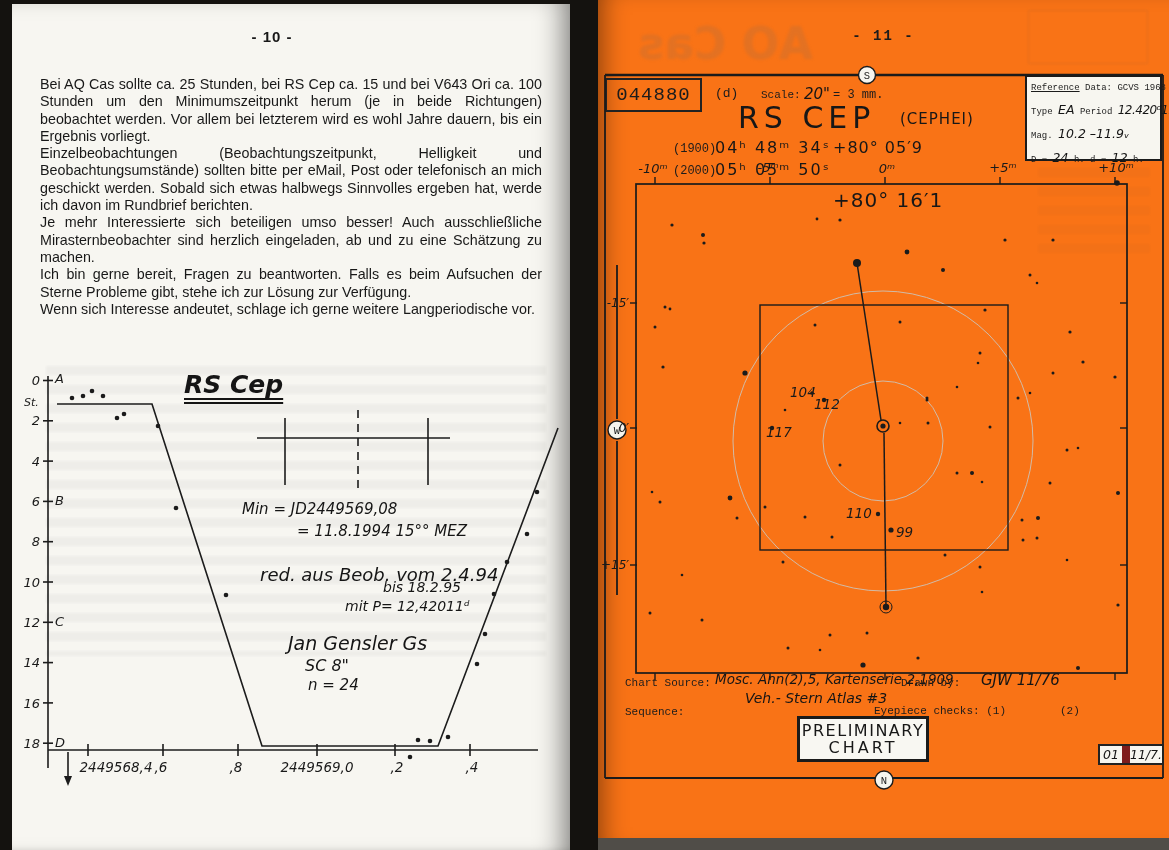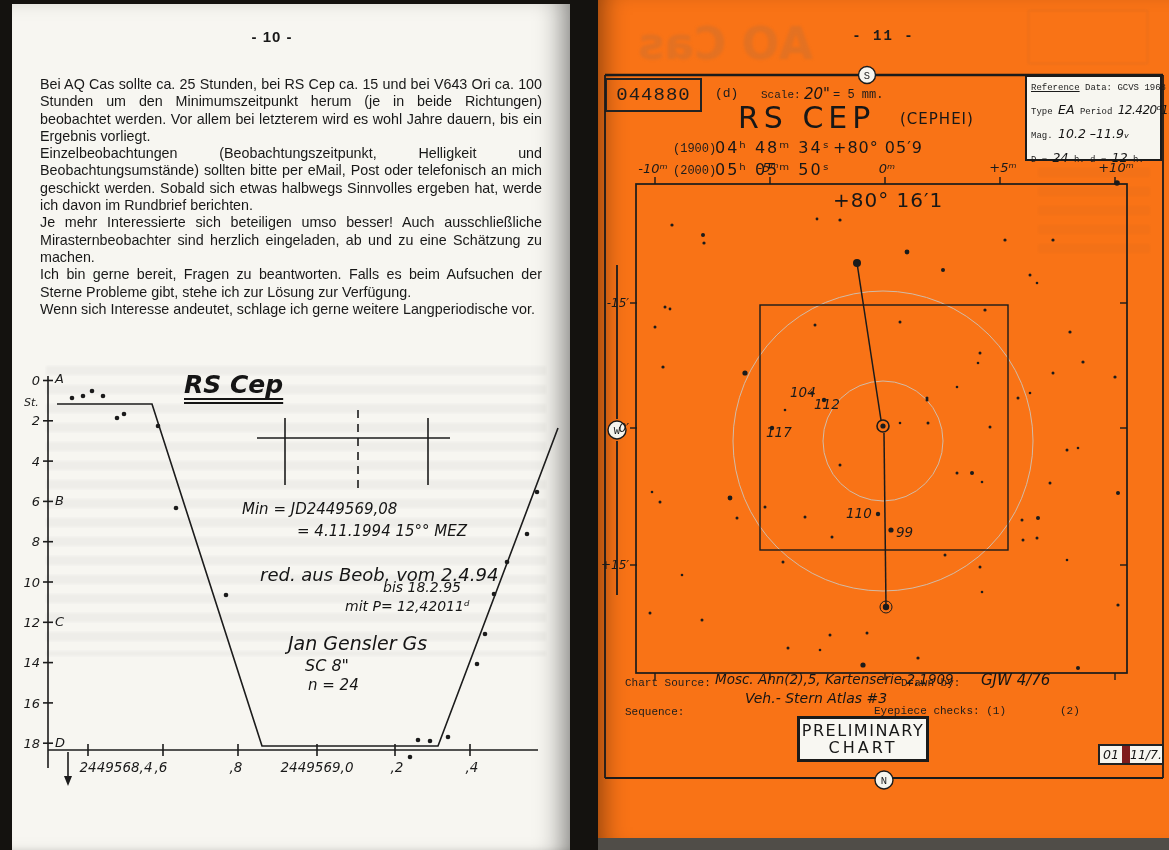--- a/index.html
+++ b/index.html
@@ -36,21 +36,21 @@
       <p style="margin:0">Bei AQ Cas sollte ca. 25 Stunden, bei RS Cep ca. 15 und bei V643 Ori ca. 100 Stunden um den Minimumszeitpunkt herum (je in beide Richtungen) beobachtet werden. Vor allem bei letzterem wird es wohl Jahre dauern, bis ein Ergebnis vorliegt.</p>
       <p style="margin:0">Einzelbeobachtungen (Beobachtungszeitpunkt, Helligkeit und Beobachtungsumstände) sollten bitte per eMail, Post oder telefonisch an mich geschickt werden. Sobald sich etwas halbwegs Sinnvolles ergeben hat, werde ich davon im Rundbrief berichten.</p>
       <p style="margin:0">Je mehr Interessierte sich beteiligen umso besser! Auch ausschließliche Mirasternbeobachter sind herzlich eingeladen, ab und zu eine Schätzung zu machen.</p>
       <p style="margin:0">Ich bin gerne bereit, Fragen zu beantworten. Falls es beim Aufsuchen der Sterne Probleme gibt, stehe ich zur Lösung zur Verfügung.</p>
       <p style="margin:0">Wenn sich Interesse andeutet, schlage ich gerne weitere Langperiodische vor.</p>
     </div>
 
     <div class="abs hw" style="left:172px;top:366px;font-size:25px;font-weight:bold;text-decoration:underline double;text-underline-offset:5px;">RS Cep</div>
 
     <div class="abs hw" style="left:230px;top:496px;font-size:15px;">Min = JD2449569,08</div>
-    <div class="abs hw" style="left:285px;top:518px;font-size:15px;">= 4.11.1994  15°° MEZ</div>
+    <div class="abs hw" style="left:285px;top:518px;font-size:15px;">= 11.8.1994  15°° MEZ</div>
     <div class="abs hw" style="left:248px;top:560px;font-size:18px;">red. aus Beob. vom 2.4.94</div>
     <div class="abs hw" style="left:371px;top:575px;font-size:14px;">bis 18.2.95</div>
     <div class="abs hw" style="left:333px;top:594px;font-size:14px;">mit P= 12,42011ᵈ</div>
     <div class="abs hw" style="left:276px;top:628px;font-size:19px;">Jan Gensler   Gs</div>
     <div class="abs hw" style="left:293px;top:652px;font-size:16px;">SC 8"</div>
     <div class="abs hw" style="left:296px;top:672px;font-size:15px;">n = 24</div>
 
     <svg class="abs" id="lc-svg" style="left:10px;top:352px;" width="545" height="450" viewBox="0 0 545 450">
       <g stroke="#1c1c1c" stroke-width="1.6" fill="none">
         <line x1="26" y1="20" x2="26" y2="412"></line>
@@ -146,21 +146,21 @@
                 color:rgba(110,108,100,.16);transform:scaleX(-1);filter:blur(1.5px);">AO Cas</div>
     <div class="abs ghost" style="left:430px;top:10px;width:118px;height:52px;border:1px solid rgba(80,80,80,.12);filter:blur(1px);"></div>
     <div class="abs ghost gline" style="left:440px;top:168px;width:112px;height:90px;opacity:.6;"></div>
 
     <div class="abs mono" style="left:0;top:28px;width:571px;text-align:center;font-size:14px;font-weight:bold;letter-spacing:2px;">- 11 -</div>
 
     <div class="abs cell mono" style="left:7px;top:78px;width:93px;height:30px;line-height:30px;text-align:center;font-size:19px;letter-spacing:1px;">044880</div>
     <span class="abs mono" style="left:117px;top:86px;font-size:13px;">(d)</span>
     <span class="abs mono" style="left:163px;top:89px;font-size:11px;">Scale:</span>
     <span class="abs hw" style="left:206px;top:85px;font-size:15px;">20"</span>
-    <span class="abs mono" style="left:235px;top:88px;font-size:12px;">= 5 mm.</span>
+    <span class="abs mono" style="left:235px;top:88px;font-size:12px;">= 3 mm.</span>
 
     <span class="abs hp" style="left:140px;top:100px;font-size:30px;letter-spacing:5px;">RS  CEP</span>
     <span class="abs hp" style="left:302px;top:110px;font-size:15px;letter-spacing:1px;">(CEPHEI)</span>
 
     <span class="abs mono" style="left:75px;top:142px;font-size:12px;">(1900)</span>
     <span class="abs hp" style="left:117px;top:138px;font-size:16px;letter-spacing:2px;">04ʰ 48ᵐ 34ˢ</span>
     <span class="abs hp" style="left:235px;top:138px;font-size:16px;letter-spacing:1px;">+80° 05′9</span>
     <span class="abs mono" style="left:75px;top:164px;font-size:12px;">(2000)</span>
     <span class="abs hp" style="left:117px;top:160px;font-size:16px;letter-spacing:2px;">05ʰ 05ᵐ 50ˢ</span>
     <span class="abs hp" style="left:235px;top:160px;font-size:20px;letter-spacing:1px;margin-top:28px;">+80° 16′1</span>
@@ -341,21 +341,21 @@
           <circle cx="224" cy="344" r="2.2" fill="#1b1b1b"></circle>
           <circle cx="172" cy="372" r="2.2" fill="#1b1b1b"></circle>
           <circle cx="278" cy="458" r="2.2" fill="#1b1b1b"></circle>
           <circle cx="291" cy="474" r="2.6" fill="#1b1b1b"></circle>
         </g>
     </svg>
 
     <span class="abs mono" style="left:27px;top:677px;font-size:11px;">Chart Source:</span>
     <span class="abs hw" style="left:117px;top:671px;font-size:13.5px;">Mosc. Ann(2),5, Kartenserie 2,1909</span>
     <span class="abs mono" style="left:303px;top:677px;font-size:11px;">Drawn by:</span>
-    <span class="abs hw" style="left:383px;top:671px;font-size:15px;">GJW   4/76</span>
+    <span class="abs hw" style="left:383px;top:671px;font-size:15px;">GJW   11/76</span>
     <span class="abs hw" style="left:133px;top:690px;font-size:14px;margin-left:14px;">Veh.- Stern  Atlas #3</span>
     <span class="abs mono" style="left:27px;top:706px;font-size:11px;">Sequence:</span>
     <span class="abs mono" style="left:276px;top:705px;font-size:11px;">Eyepiece checks: (1)</span>
     <span class="abs mono" style="left:462px;top:705px;font-size:11px;">(2)</span>
 
     <div class="abs" id="stamp-box" style="left:199px;top:716px;width:126px;height:40px;">
       <div class="hp" style="font-size:16px;letter-spacing:1.5px;margin-top:2px;">PRELIMINARY</div>
       <div class="hp" style="font-size:16px;letter-spacing:3px;margin-top:-2px;">CHART</div>
     </div>
 

